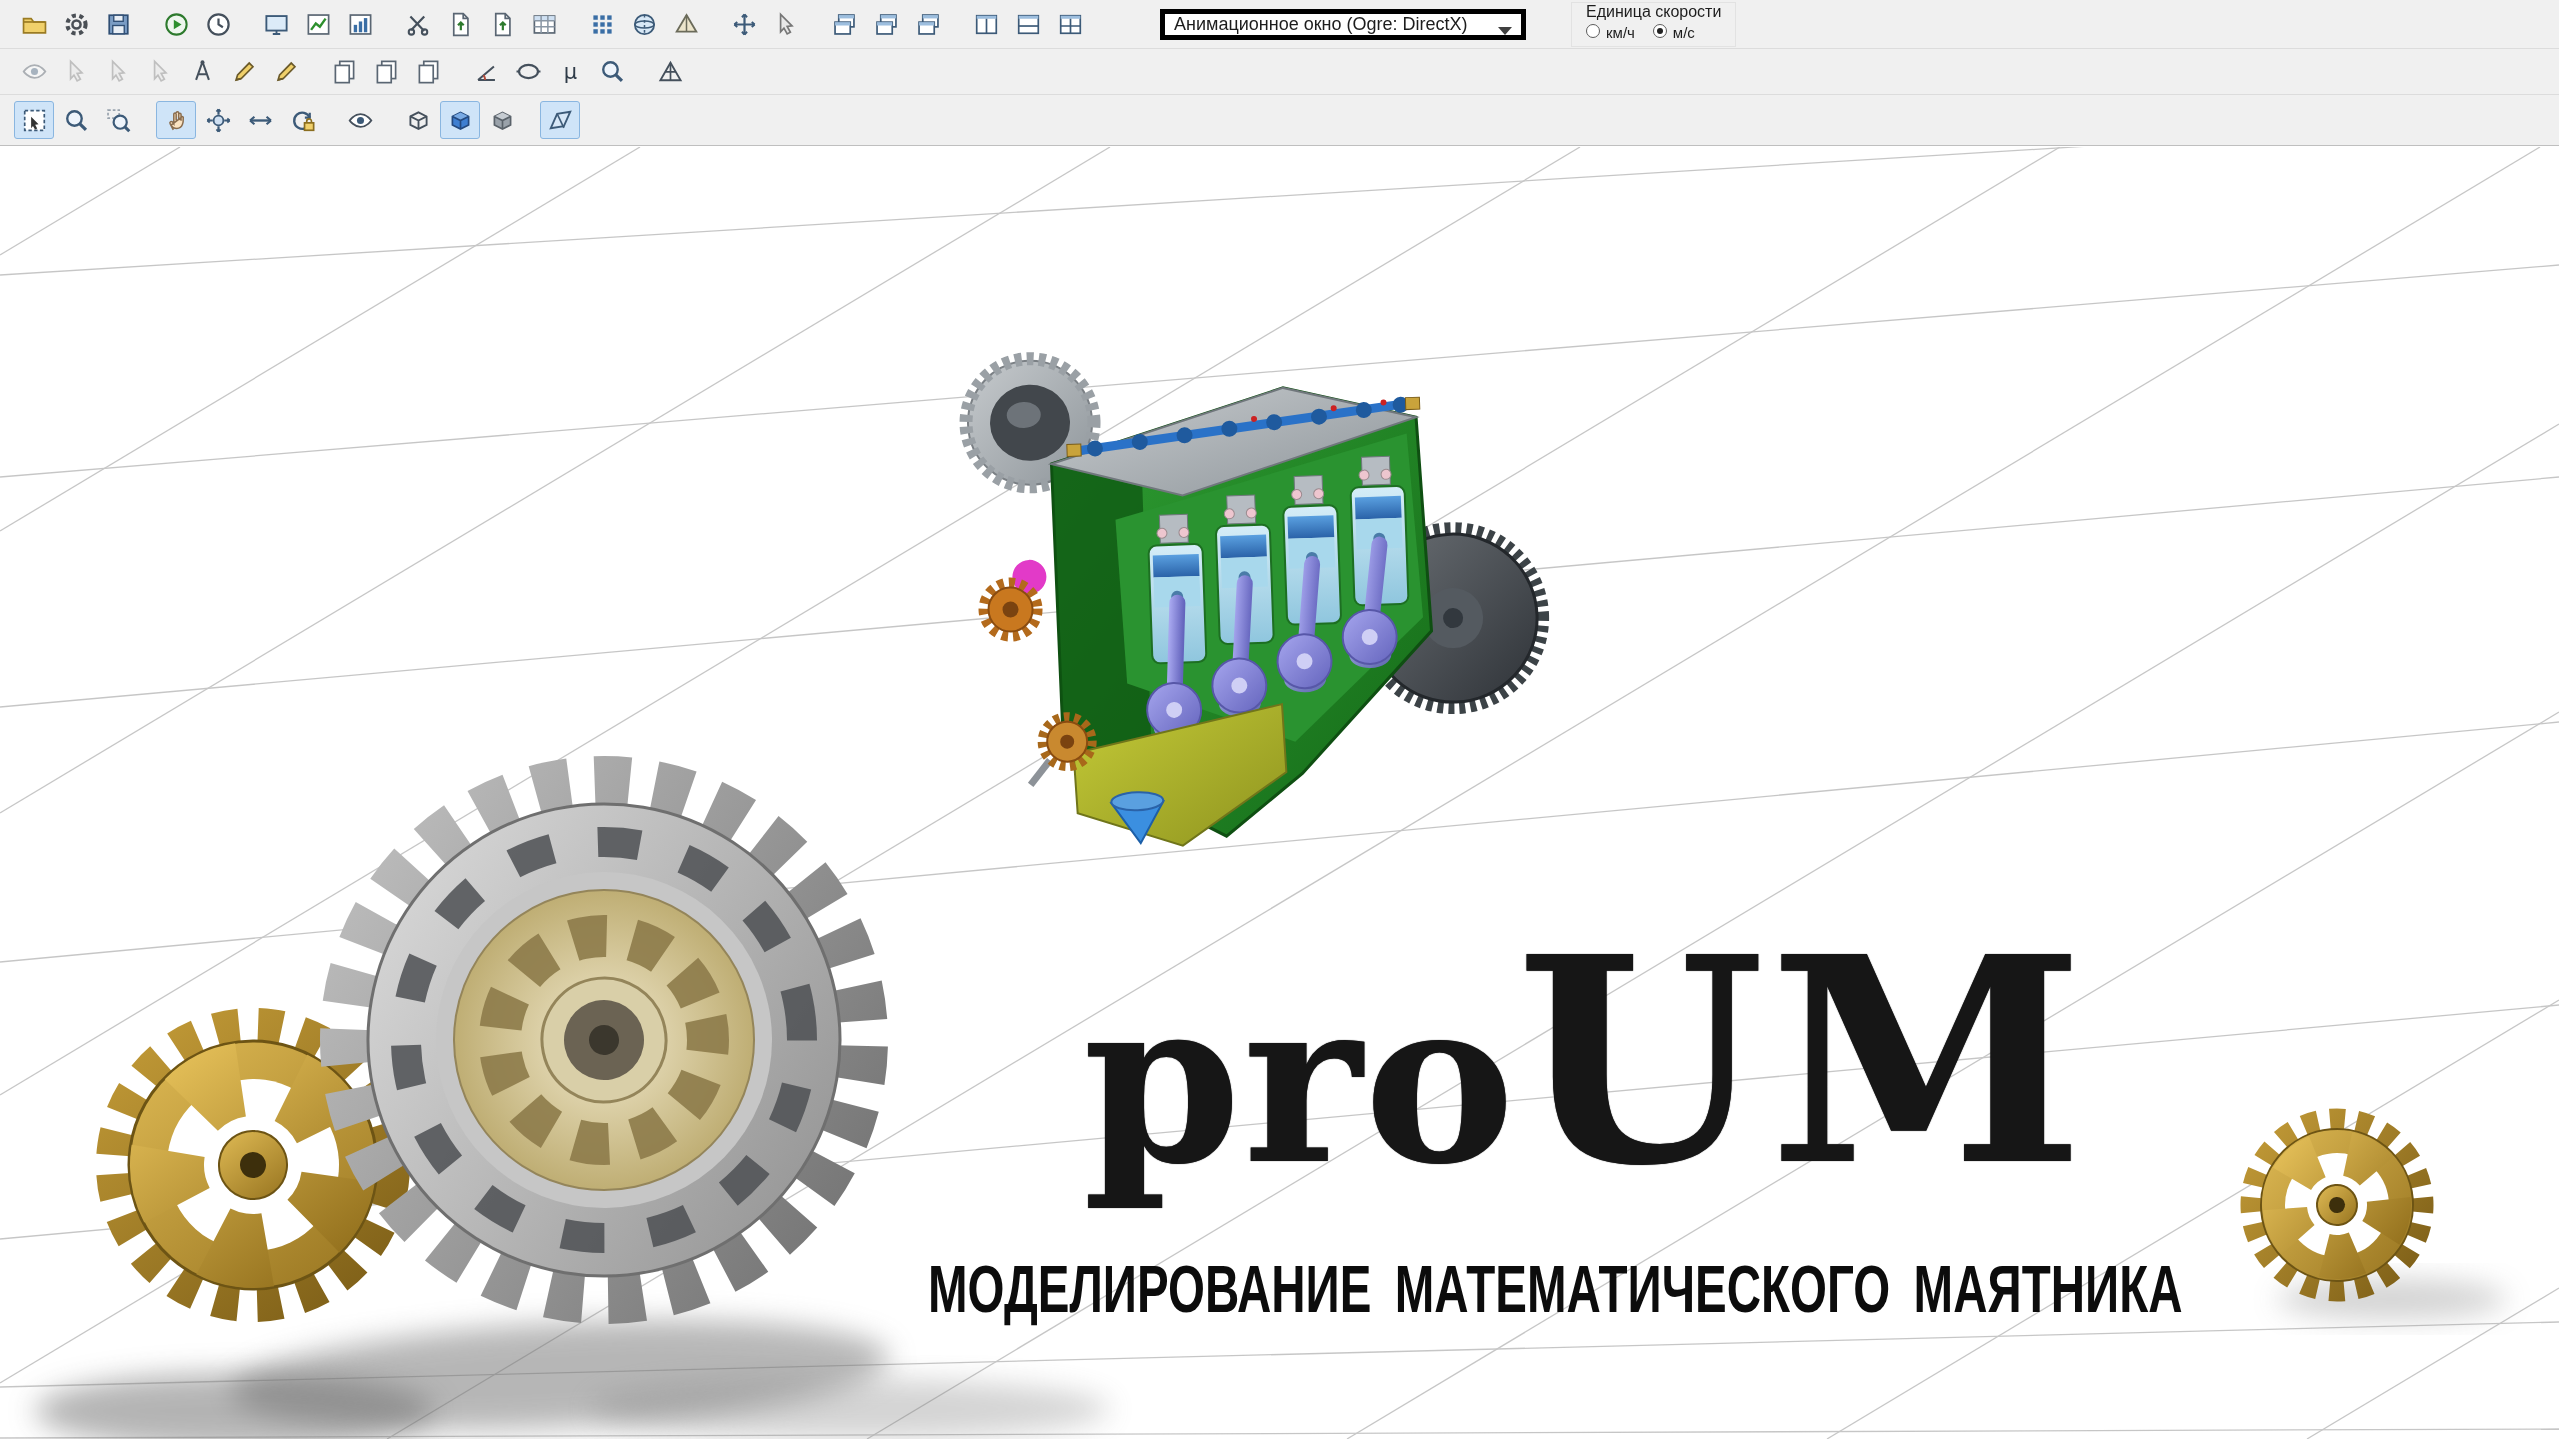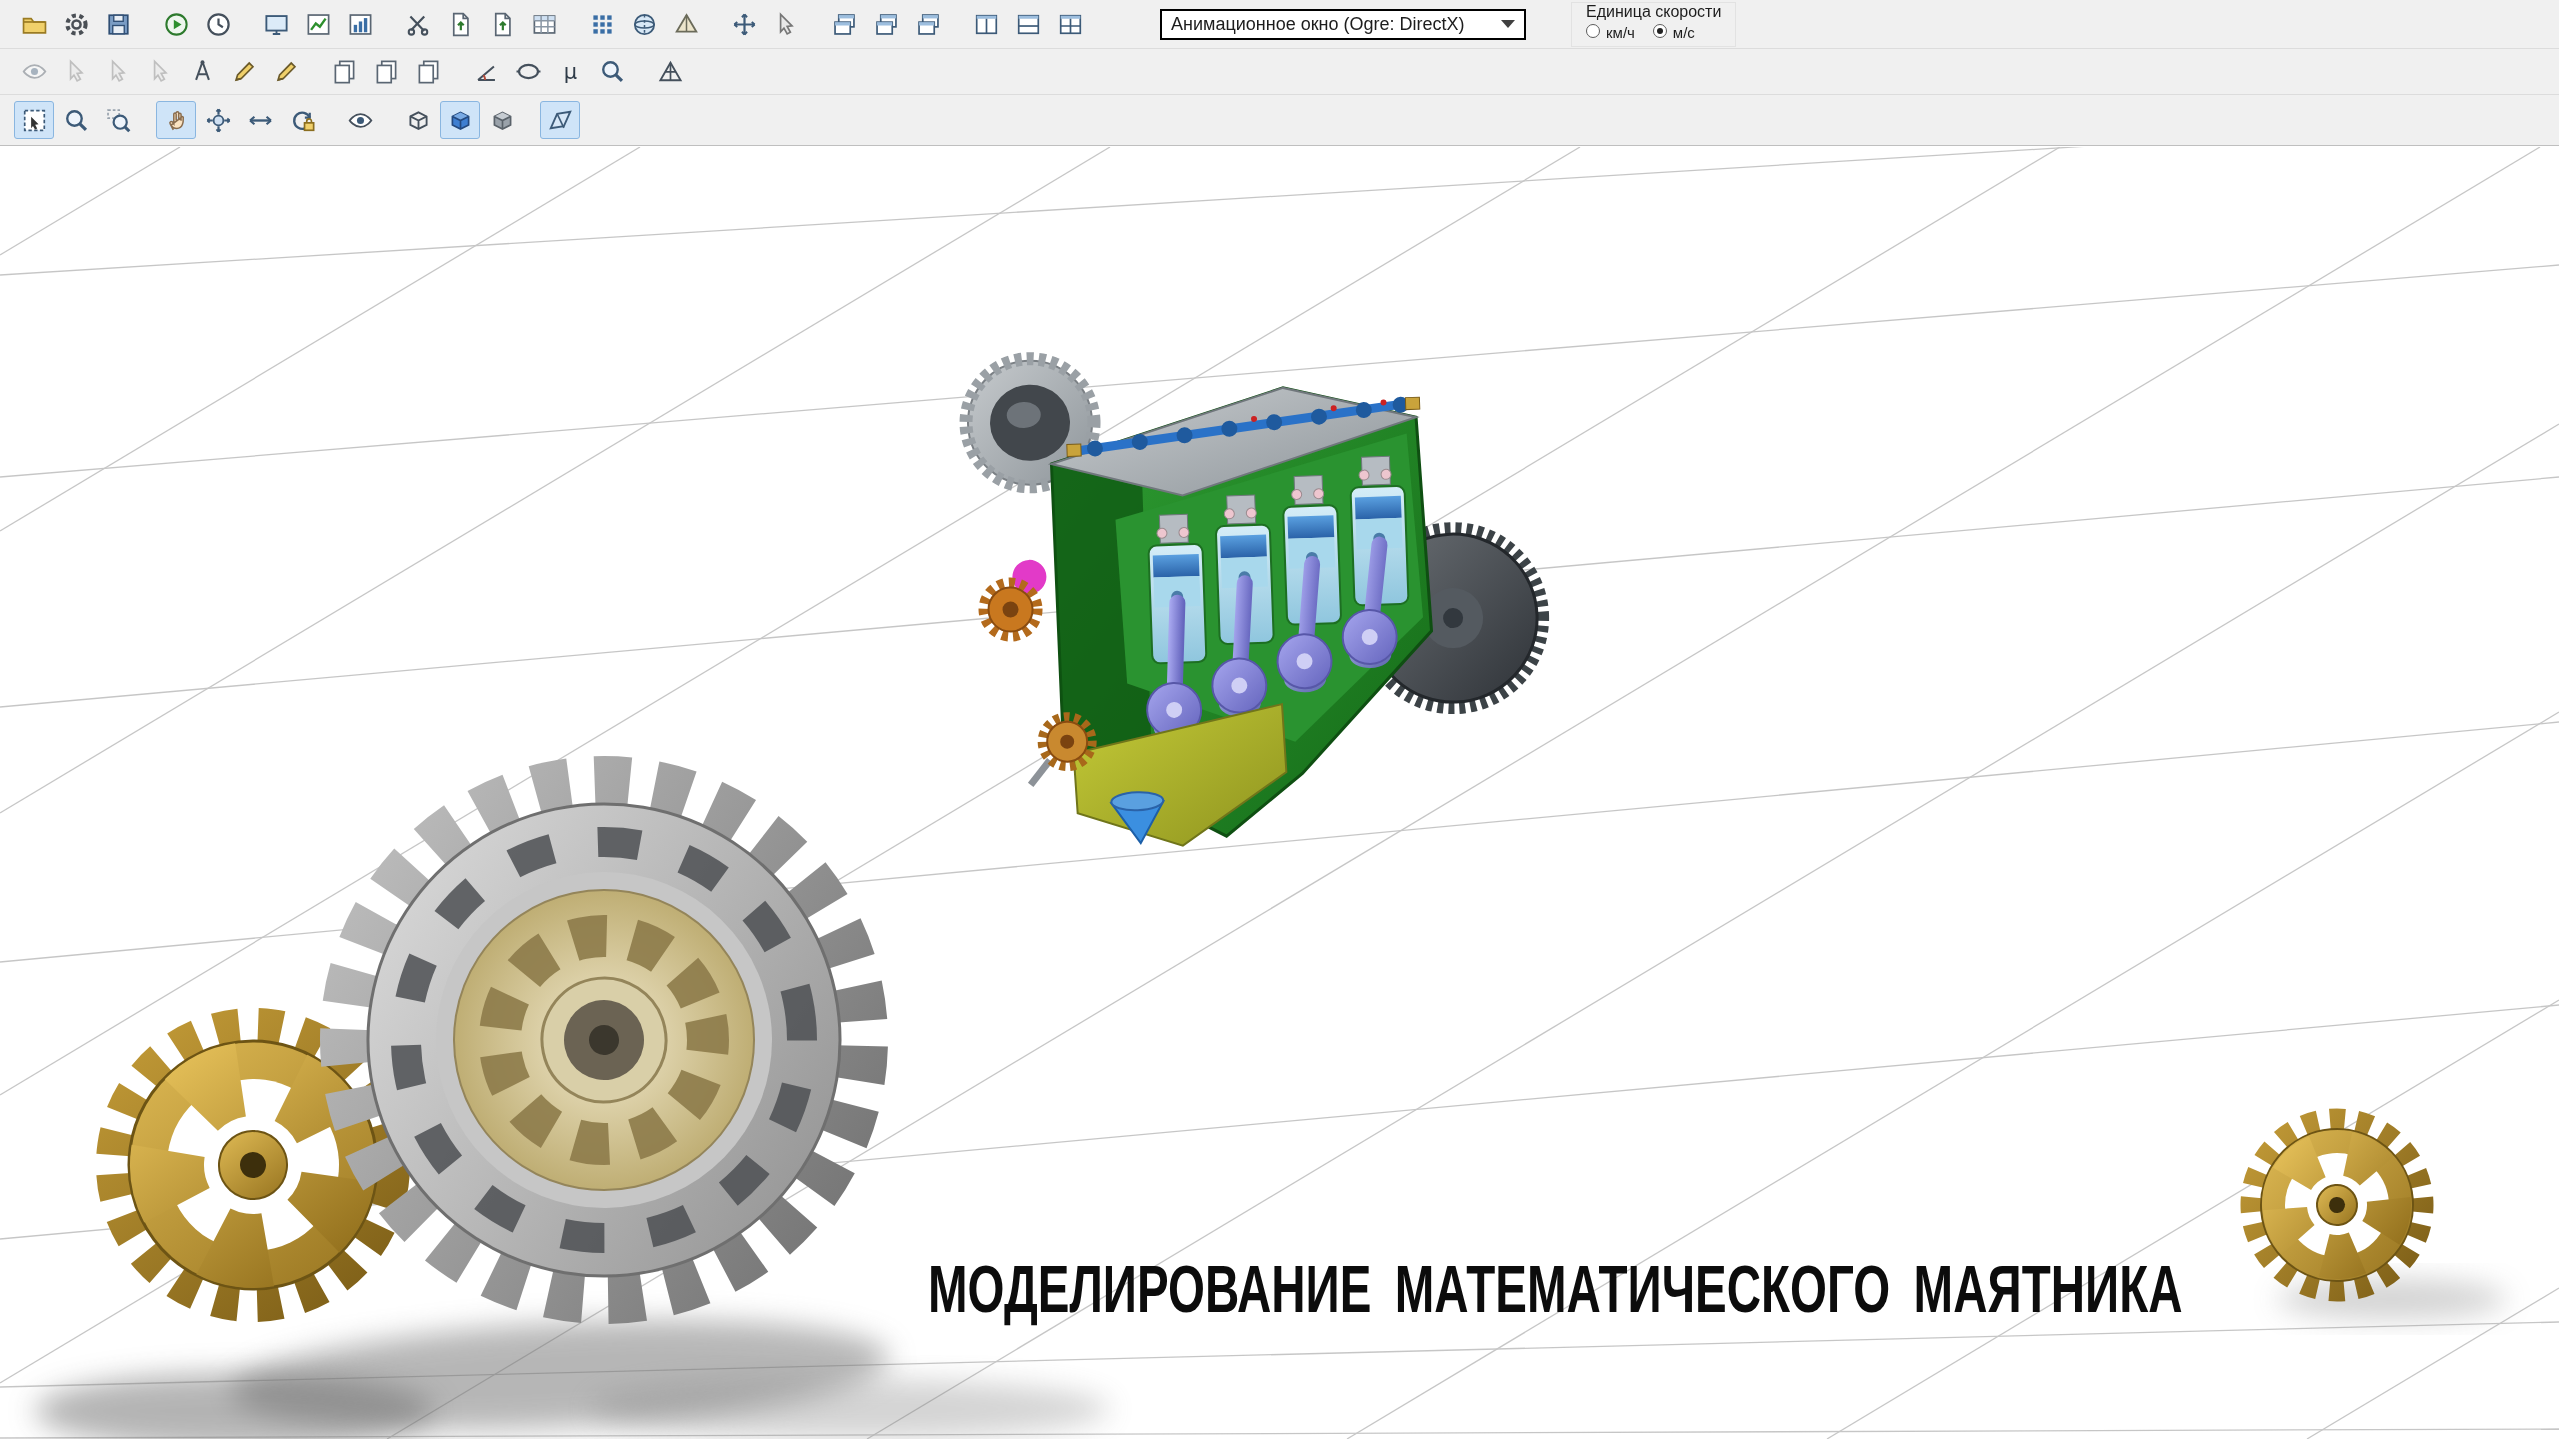--- a/index.html
+++ b/index.html
@@ -12,21 +12,21 @@
   #tb1{height:49px}
   #tb2{height:46px}
   #tb3{height:51px;border-bottom:1px solid #bfbfbf}
   .tb-groups{display:flex;align-items:center;gap:18px}
   .tb-group{display:flex;align-items:center;gap:2px}
   .tb-btn{width:40px;height:38px;display:flex;align-items:center;justify-content:center;border:1px solid transparent;border-radius:3px;cursor:default}
   .tb-btn svg{width:27px;height:27px}
   .tb-btn.pressed{background:#cfe4f8;border-color:#8ab6e0}
   .tb-btn.disabled{opacity:.4}
 
-  .combo{margin-left:70px;width:366px;height:31px;background:#fff;border:2px solid #000000;display:flex;align-items:center;padding:0 9px;font-size:18px;color:#1d1d1d;white-space:nowrap;overflow:hidden}
+  .combo{margin-left:70px;width:366px;height:31px;background:#fff;border:5px solid #000000;display:flex;align-items:flex-end;padding:0 9px;font-size:18px;color:#1d1d1d;white-space:nowrap;overflow:hidden}
   .combo .arrow{margin-left:auto;flex:0 0 auto;width:0;height:0;border-left:7px solid transparent;border-right:7px solid transparent;border-top:8px solid #404040}
 
   .speed-panel{margin-left:45px;padding:0 14px 5px;background:#f0f0f0;border:1px solid #e2e2e2}
   .speed-label{font-size:16px;color:#1d1d1d;white-space:nowrap}
   .speed-opts{display:flex;gap:18px;margin-top:3px}
   .radio-opt{display:flex;align-items:flex-start;gap:6px;font-size:15px;color:#1d1d1d;white-space:nowrap}
   .radio-dot{width:14px;height:14px;border:1px solid #5c5c5c;border-radius:50%;background:#fff;position:relative;flex:0 0 auto}
   .radio-dot.sel::after{content:"";position:absolute;inset:3px;border-radius:50%;background:#222}
 
   
@@ -673,15 +673,18 @@
           <circle cx="102" cy="428" r="7" fill="#7a4310"></circle>
         </g>
 
         <g>
           <path d="M144 491 L196 491 L172 532 Z" fill="#3b8fe0" stroke="#1d5fa8" stroke-width="2"></path>
           <ellipse cx="170" cy="490" rx="26" ry="9" fill="#5aa0e0" stroke="#2a62a8" stroke-width="2"></ellipse>
         </g>
       </svg>
     </div>
 
+    <div id="logo">
+      <span class="pro">pro</span><span class="um">UM</span>
+    </div>
     <div id="subtitle">МОДЕЛИРОВАНИЕ МАТЕМАТИЧЕСКОГО МАЯТНИКА</div>
   </div>
 </div>
 
 </body></html>

